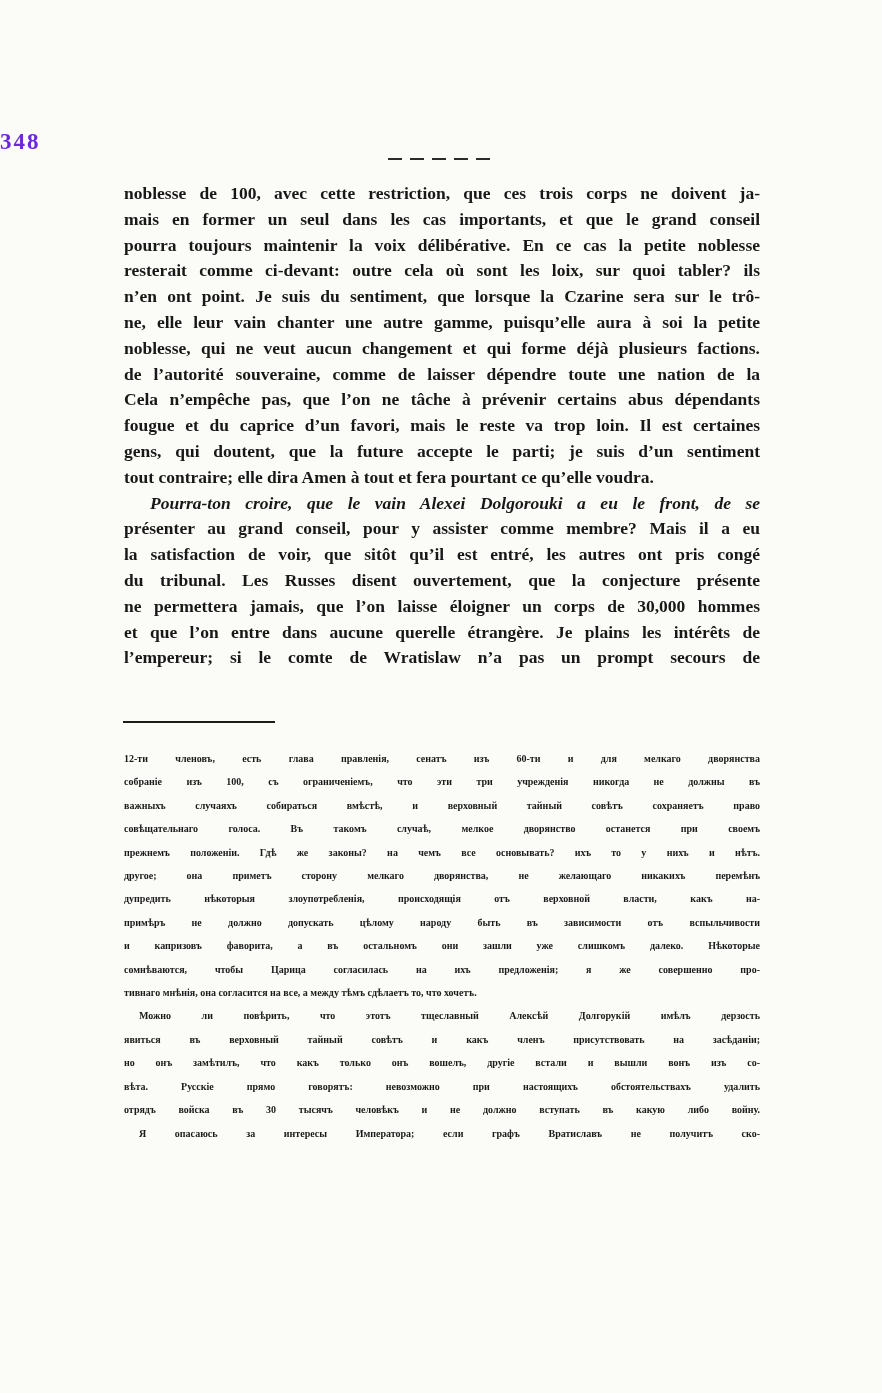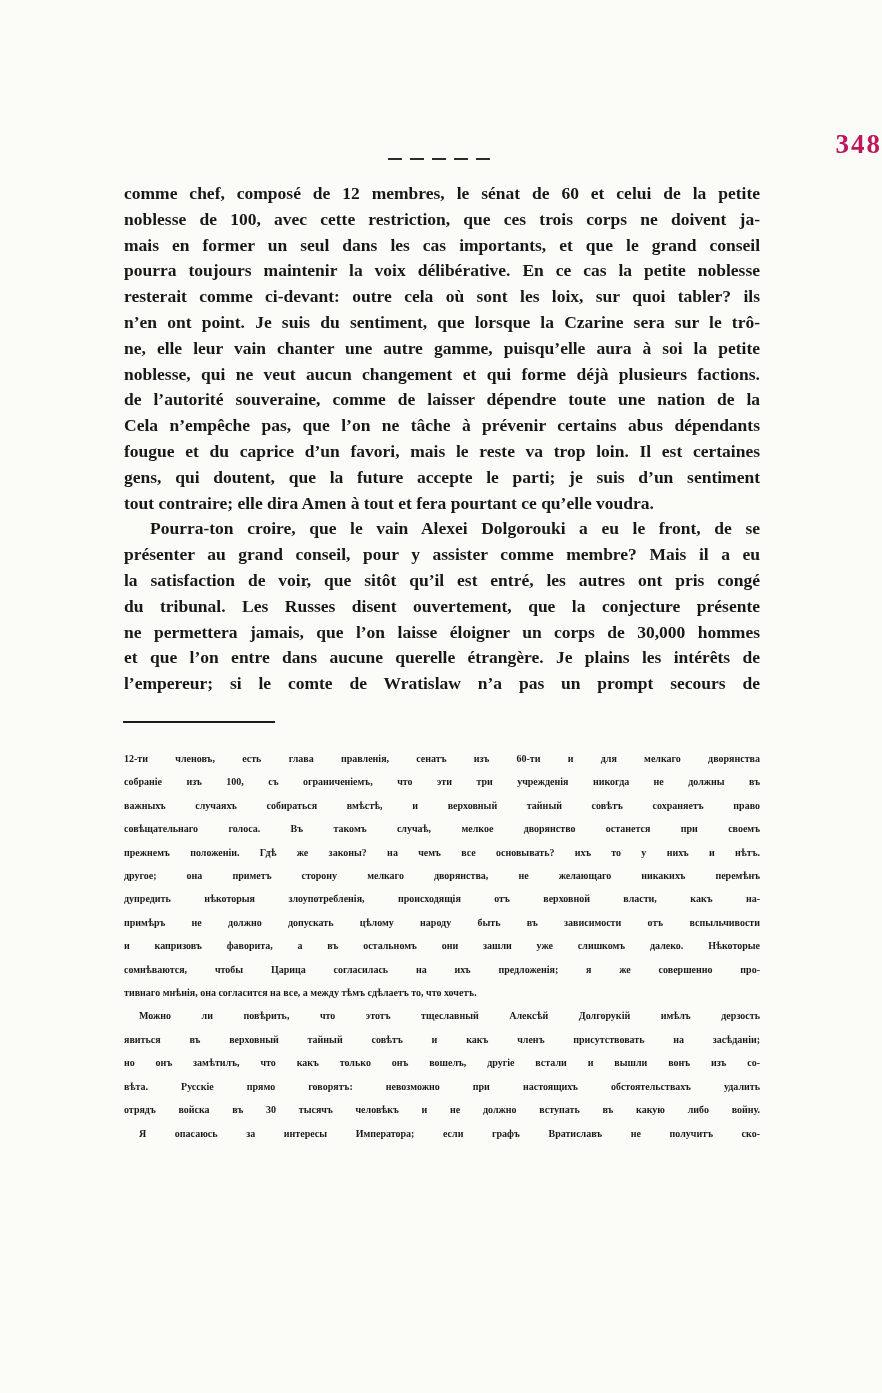--- a/index.html
+++ b/index.html
@@ -10,25 +10,25 @@
     background: #fbfbf8;
     font-family: "Liberation Serif", "DejaVu Serif", serif;
     color: #161616;
     overflow: hidden;
   }
   .page-number {
     position: absolute;
     top: 129px;
     left: 0;
     right: 0;
-    text-align: right;
-    font-size: 27px;
+    text-align: left;
+    font-size: 23px;
     font-weight: bold;
     letter-spacing: 2px;
-    color: #be185d;
+    color: #6d28d9;
   }
   .header-rule {
     position: absolute;
     top: 158px;
     left: 50%;
     transform: translateX(-50%);
     width: 106px;
     height: 2px;
     background: repeating-linear-gradient(90deg, #2b2b2b 0px, #2b2b2b 14px, transparent 14px, transparent 22px);
   }
@@ -59,32 +59,31 @@
     line-height: 23.4px;
     font-weight: bold;
     color: #1a1a1a;
   }
   .line {
     text-align: justify;
     text-align-last: justify;
     white-space: normal;
   }
   .line.natural-last { text-align-last: left; }
-  .body-text .line.indent { padding-left: 26px; }
+  .body-text .line.indent { padding-left: 26px; font-style: italic; }
   .footnote-text .line.indent { padding-left: 15px; }
 </style>
 </head>
 <body>
 
 <div class="page-number">348</div>
 <div class="header-rule"></div>
 
 <div class="body-text" id="body-text">
     <div class="para">
-      <div class="line">comme chef, composé de 12 membres, le sénat de 60 et celui de la petite</div>
       <div class="line">noblesse de 100, avec cette restriction, que ces trois corps ne doivent ja-</div>
       <div class="line">mais en former un seul dans les cas importants, et que le grand conseil</div>
       <div class="line">pourra toujours maintenir la voix délibérative. En ce cas la petite noblesse</div>
       <div class="line">resterait comme ci-devant: outre cela où sont les loix, sur quoi tabler? ils</div>
       <div class="line">n’en ont point. Je suis du sentiment, que lorsque la Czarine sera sur le trô-</div>
       <div class="line">ne, elle leur vain chanter une autre gamme, puisqu’elle aura à soi la petite</div>
       <div class="line">noblesse, qui ne veut aucun changement et qui forme déjà plusieurs factions.</div>
       <div class="line">de l’autorité souveraine, comme de laisser dépendre toute une nation de la</div>
       <div class="line">Cela n’empêche pas, que l’on ne tâche à prévenir certains abus dépendants</div>
       <div class="line">fougue et du caprice d’un favori, mais le reste va trop loin. Il est certaines</div>

